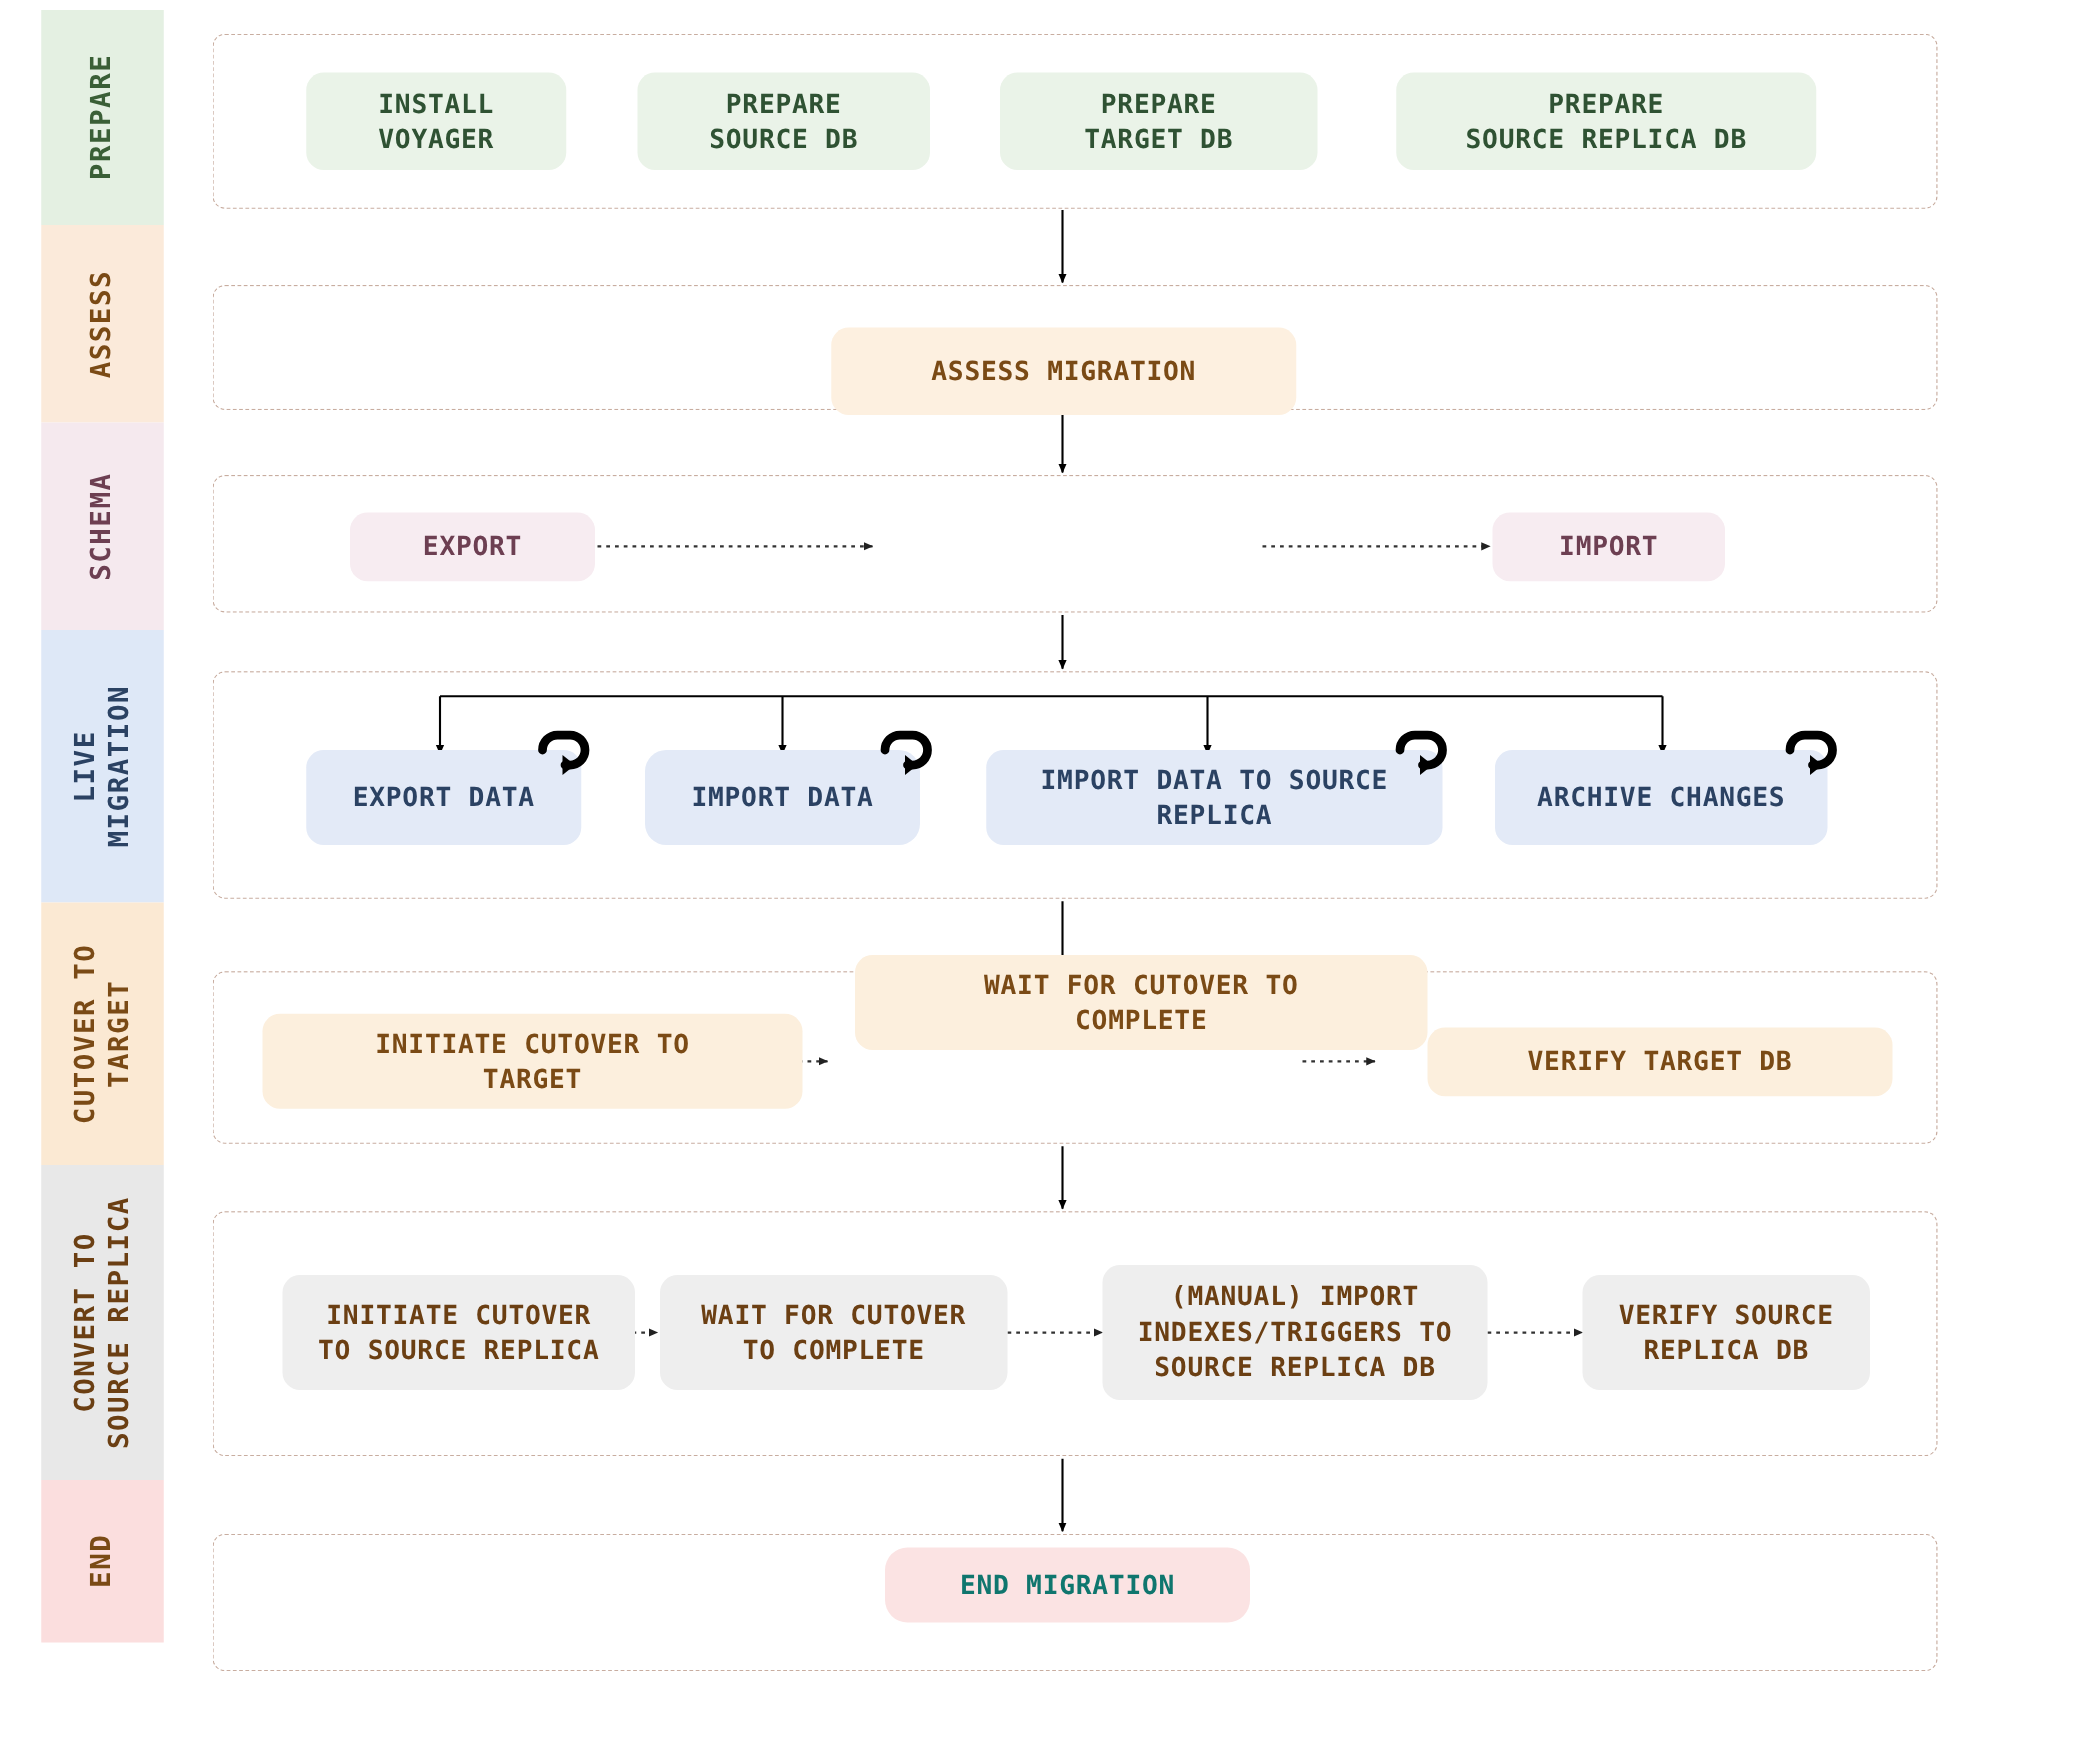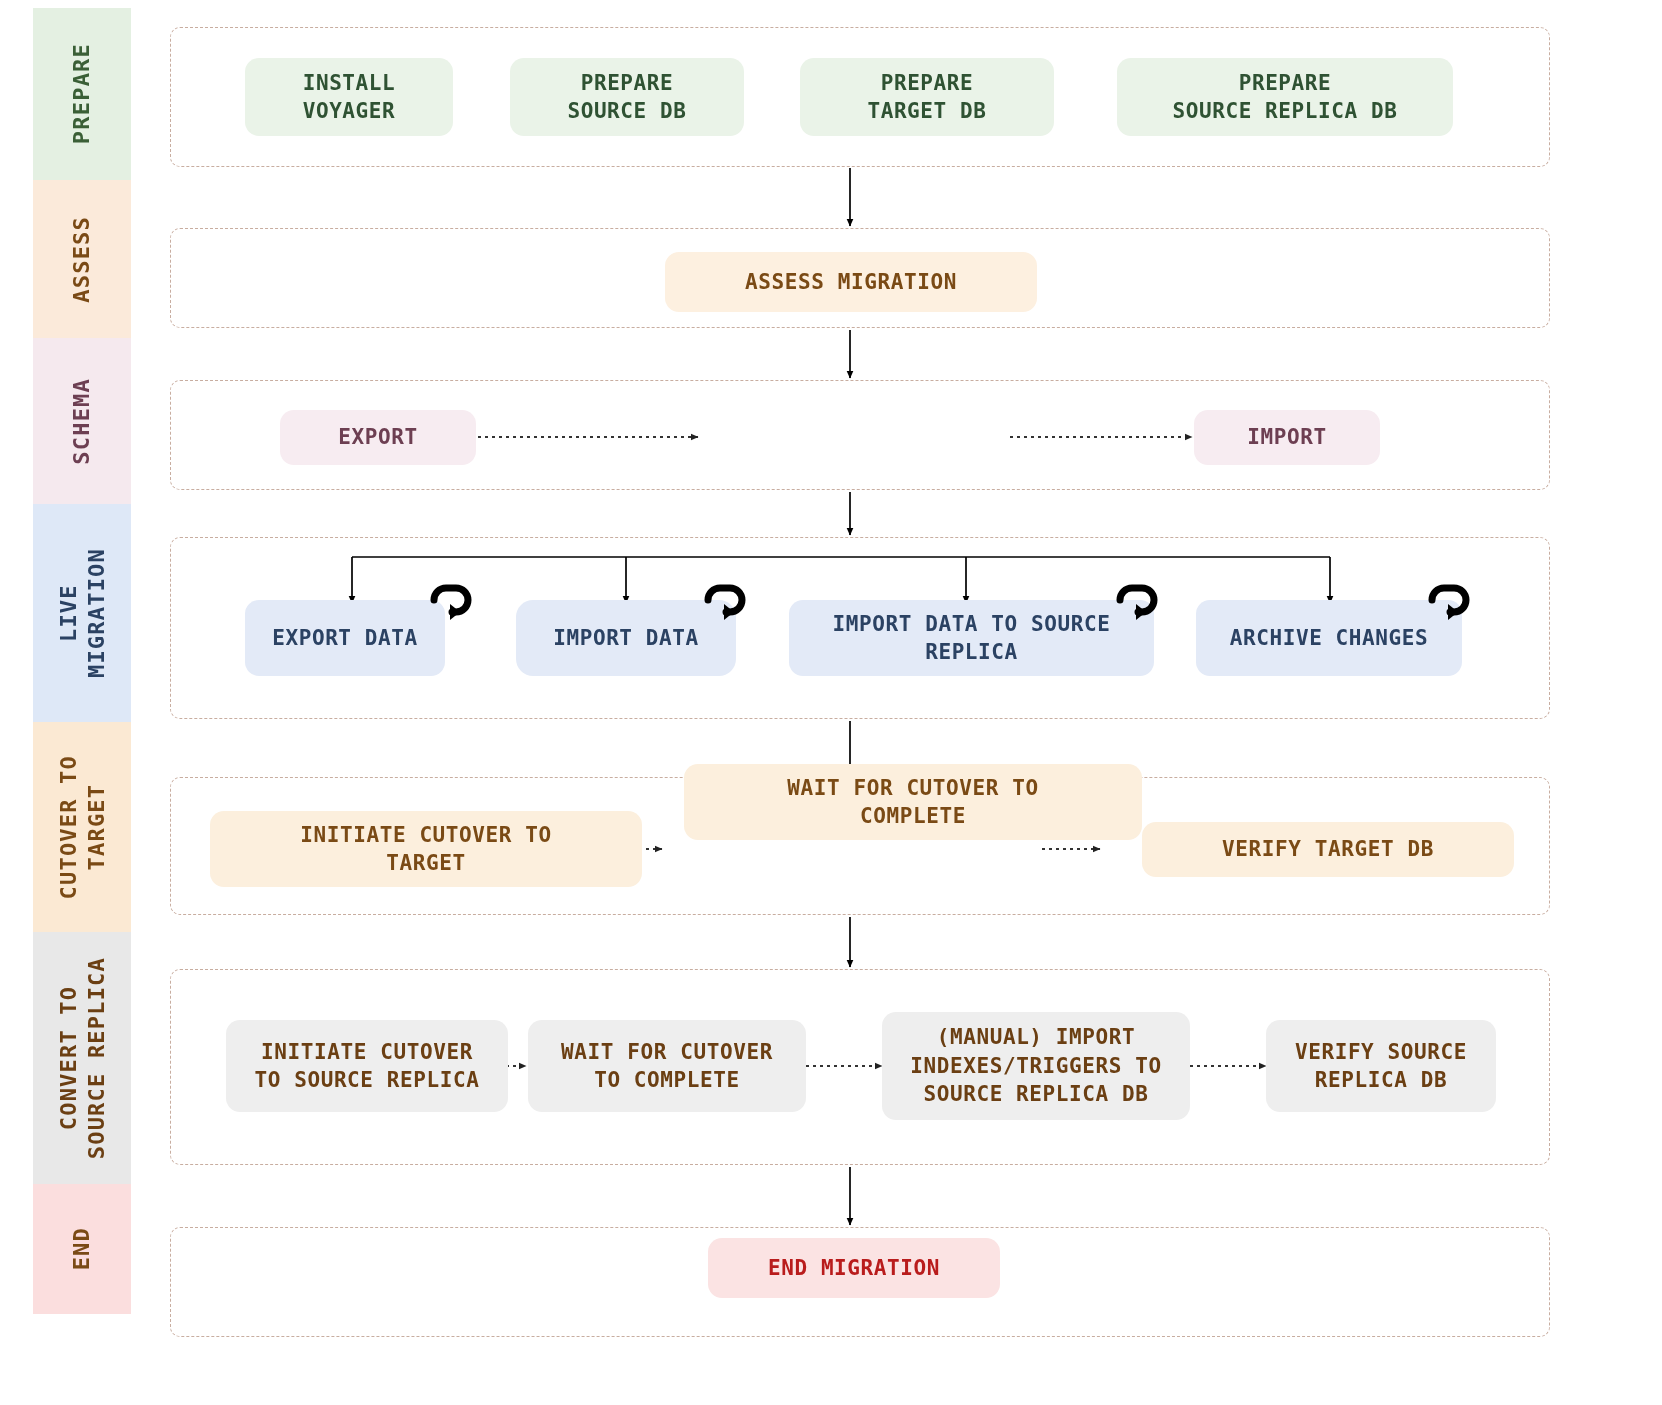--- a/index.html
+++ b/index.html
@@ -64,21 +64,21 @@
     line-height: 1.35;
     padding: 2px 10px;
     white-space: pre-line;
   }
   .n-prepare { background: #eaf3e8; color: #2f5233; }
   .n-assess  { background: #fdf0e0; color: #7a4a15; }
   .n-schema  { background: #f7ecf1; color: #6d3f52; }
   .n-live    { background: #e3eaf7; color: #2b4263; }
   .n-cutover { background: #fcefdd; color: #7a4a15; }
   .n-convert { background: #eeeeee; color: #6b3f13; }
-  .n-end     { background: #fbe3e3; color: #b91c1c; }
+  .n-end     { background: #fbe3e3; color: #0f766e; border-radius: 18px; }
 
   
   svg.overlay {
     position: absolute;
     left: 0; top: 0;
     width: 1662px; height: 1405px;
     pointer-events: none;
   }
   .loop-icon {
     position: absolute;
@@ -173,26 +173,26 @@
 
   <div class="node n-prepare" style="left:245px;top:58px;width:208px;height:78px;">INSTALL
 VOYAGER</div>
   <div class="node n-prepare" style="left:510px;top:58px;width:234px;height:78px;">PREPARE
 SOURCE DB</div>
   <div class="node n-prepare" style="left:800px;top:58px;width:254px;height:78px;">PREPARE
 TARGET DB</div>
   <div class="node n-prepare" style="left:1117px;top:58px;width:336px;height:78px;">PREPARE
 SOURCE REPLICA DB</div>
 
-  <div class="node n-assess" style="left:665px;top:252px;width:372px;height:60px;">ASSESS MIGRATION</div>
+  <div class="node n-assess" style="left:665px;top:262px;width:372px;height:70px;">ASSESS MIGRATION</div>
 
   <div class="node n-schema" style="left:280px;top:410px;width:196px;height:55px;">EXPORT</div>
   <div class="node n-schema" style="left:1194px;top:410px;width:186px;height:55px;">IMPORT</div>
 
-  <div class="node n-live" style="left:245px;top:600px;width:200px;height:76px;">EXPORT DATA</div>
+  <div class="node n-live" style="left:245px;top:600px;width:220px;height:76px;">EXPORT DATA</div>
   <div class="node n-live" style="left:516px;top:600px;width:220px;height:76px;border-radius:17px;">IMPORT DATA</div>
   <div class="node n-live" style="left:789px;top:600px;width:365px;height:76px;">IMPORT DATA TO SOURCE
 REPLICA</div>
   <div class="node n-live" style="left:1196px;top:600px;width:266px;height:76px;">ARCHIVE CHANGES</div>
 
   <svg class="loop-icon" style="left:420px;top:578px;" viewBox="0 0 56 46">
     <path d="M14 22 a12 12 0 0 1 12 -12 h10 a12 12 0 0 1 0 24 h-4" fill="none" stroke="#000" stroke-width="7" stroke-linecap="round"></path>
     <path d="M30 26 L40 34 L30 42 z" fill="#000"></path>
   </svg>
   <svg class="loop-icon" style="left:694px;top:578px;" viewBox="0 0 56 46">

